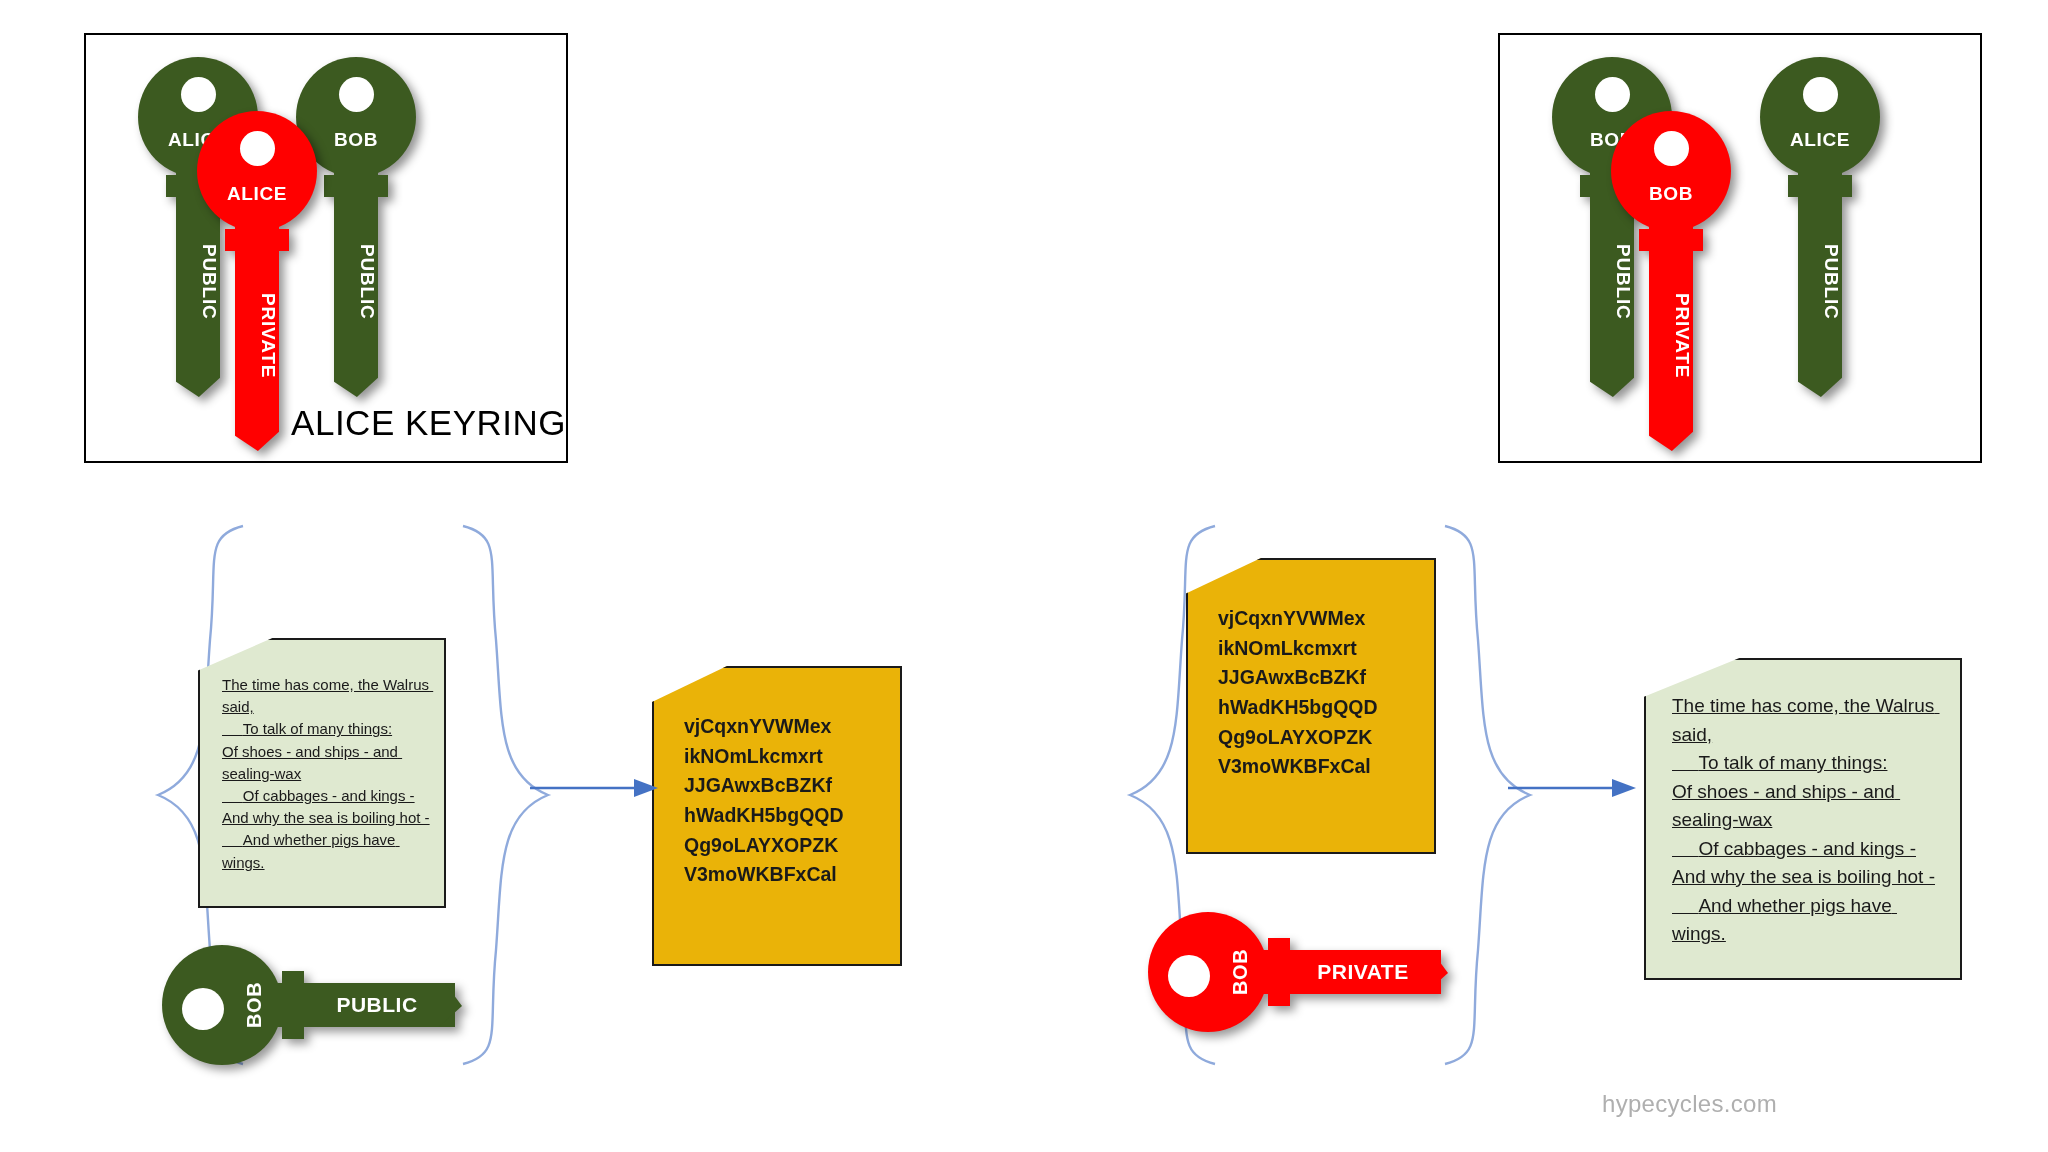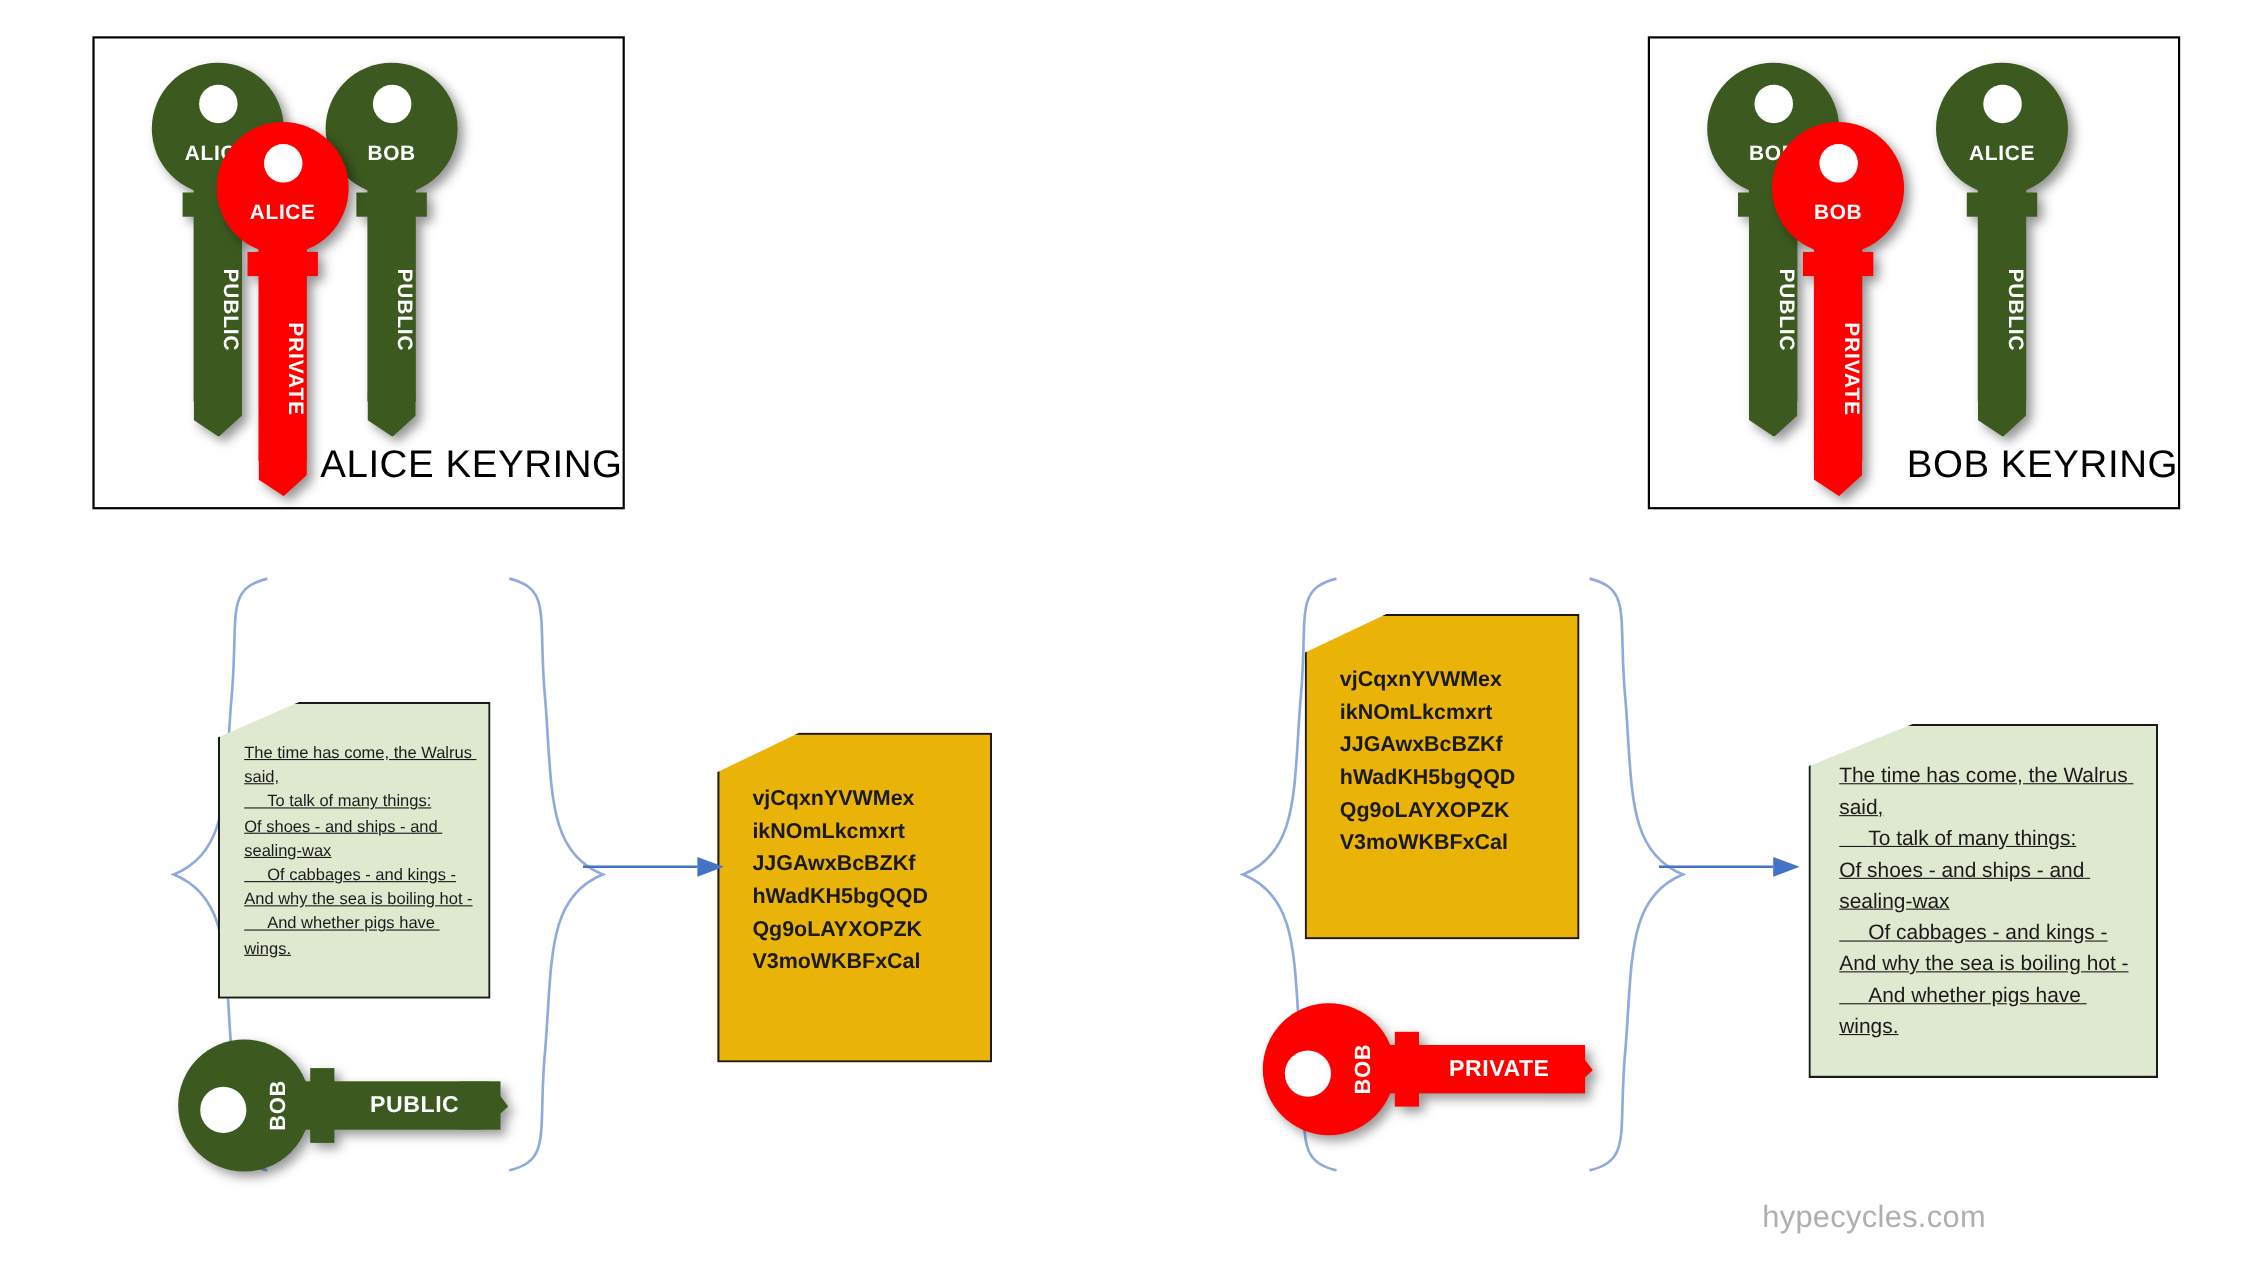--- a/index.html
+++ b/index.html
@@ -197,21 +197,21 @@
   .brace { position: absolute; }
 
   
   .arrow { position: absolute; }
 
   
   #watermark {
     position: absolute;
     left: 1602px;
     top: 1090px;
-    font-size: 28px;
+    font-size: 24px;
     color: #AFAFAF;
     letter-spacing: .3px;
     white-space: nowrap;
   }
 </style>
 </head>
 <body>
 
 <div class="keyring-box" id="alice-keyring-box">
 
@@ -279,21 +279,20 @@
     <div class="bow"></div>
     <div class="hole"></div>
     <div class="ownerlabel">BOB</div>
     <div class="notch-l"></div>
     <div class="notch-r"></div>
     <div class="shaft"></div>
     <div class="tip"></div>
     <div class="kindlabel">PRIVATE</div>
   </div>
 
-  <div class="keyring-label">BOB KEYRING</div>
 </div>
 
 <svg class="brace" style="left:148px; top:520px;" width="110" height="550">
   <path d="M 95 6 C 55 16, 70 40, 62 120 C 56 200, 60 255, 10 275
            C 60 295, 56 350, 62 430 C 70 510, 55 534, 95 544" fill="none" stroke="#8FAADC" stroke-width="2.4"></path>
 </svg>
 
 <svg class="brace" style="left:448px; top:520px;" width="110" height="550">
   <path d="M 15 6 C 55 16, 40 40, 48 120 C 54 200, 50 255, 100 275
            C 50 295, 54 350, 48 430 C 40 510, 55 534, 15 544" fill="none" stroke="#8FAADC" stroke-width="2.4"></path>

